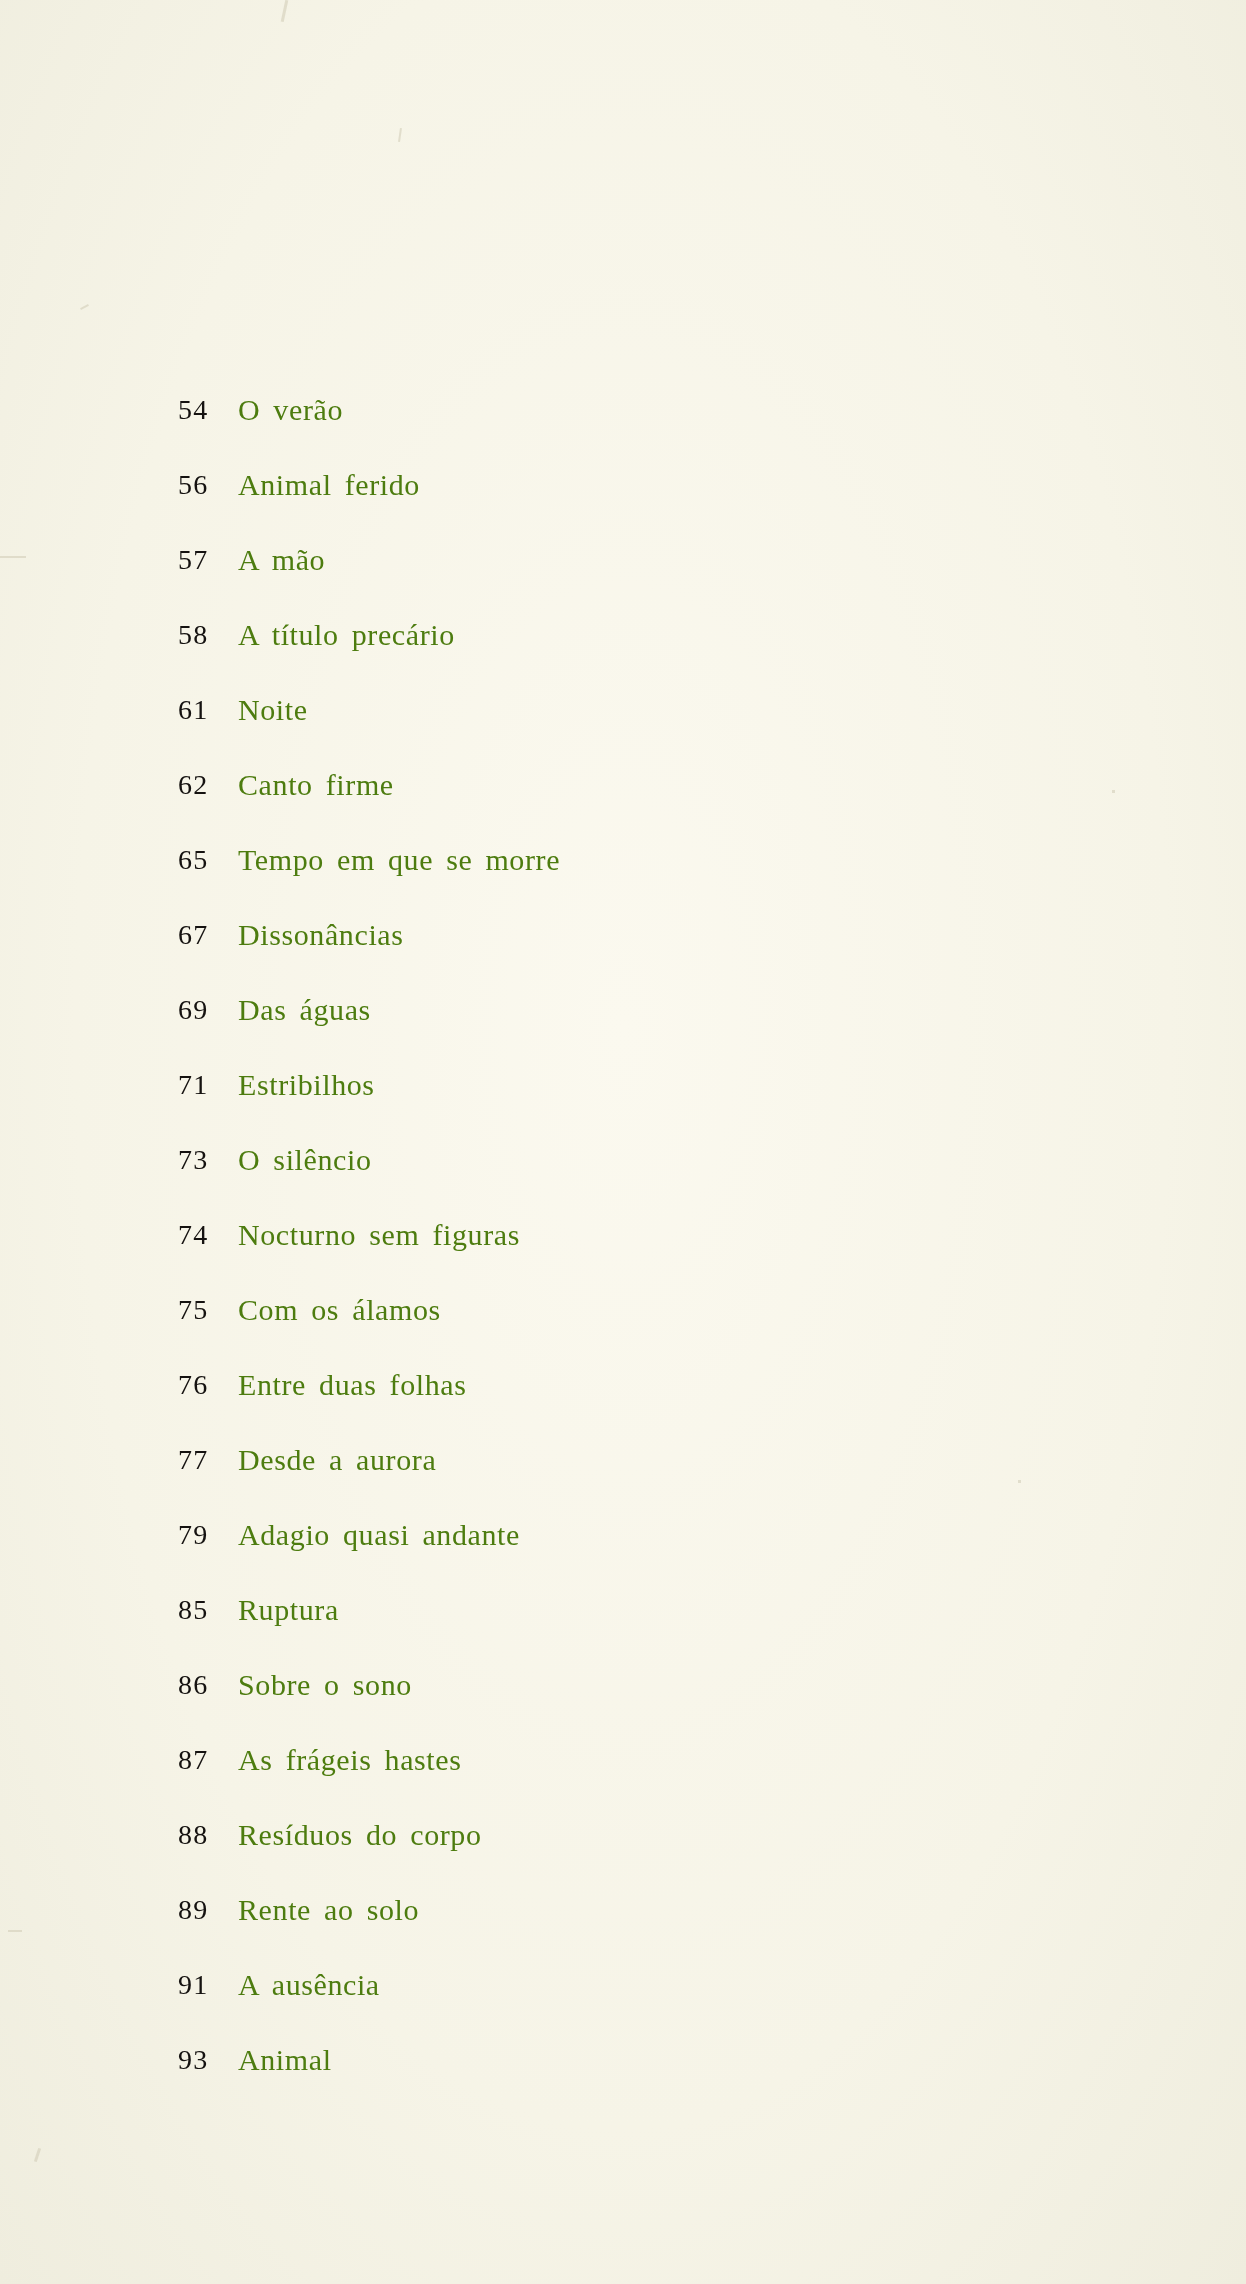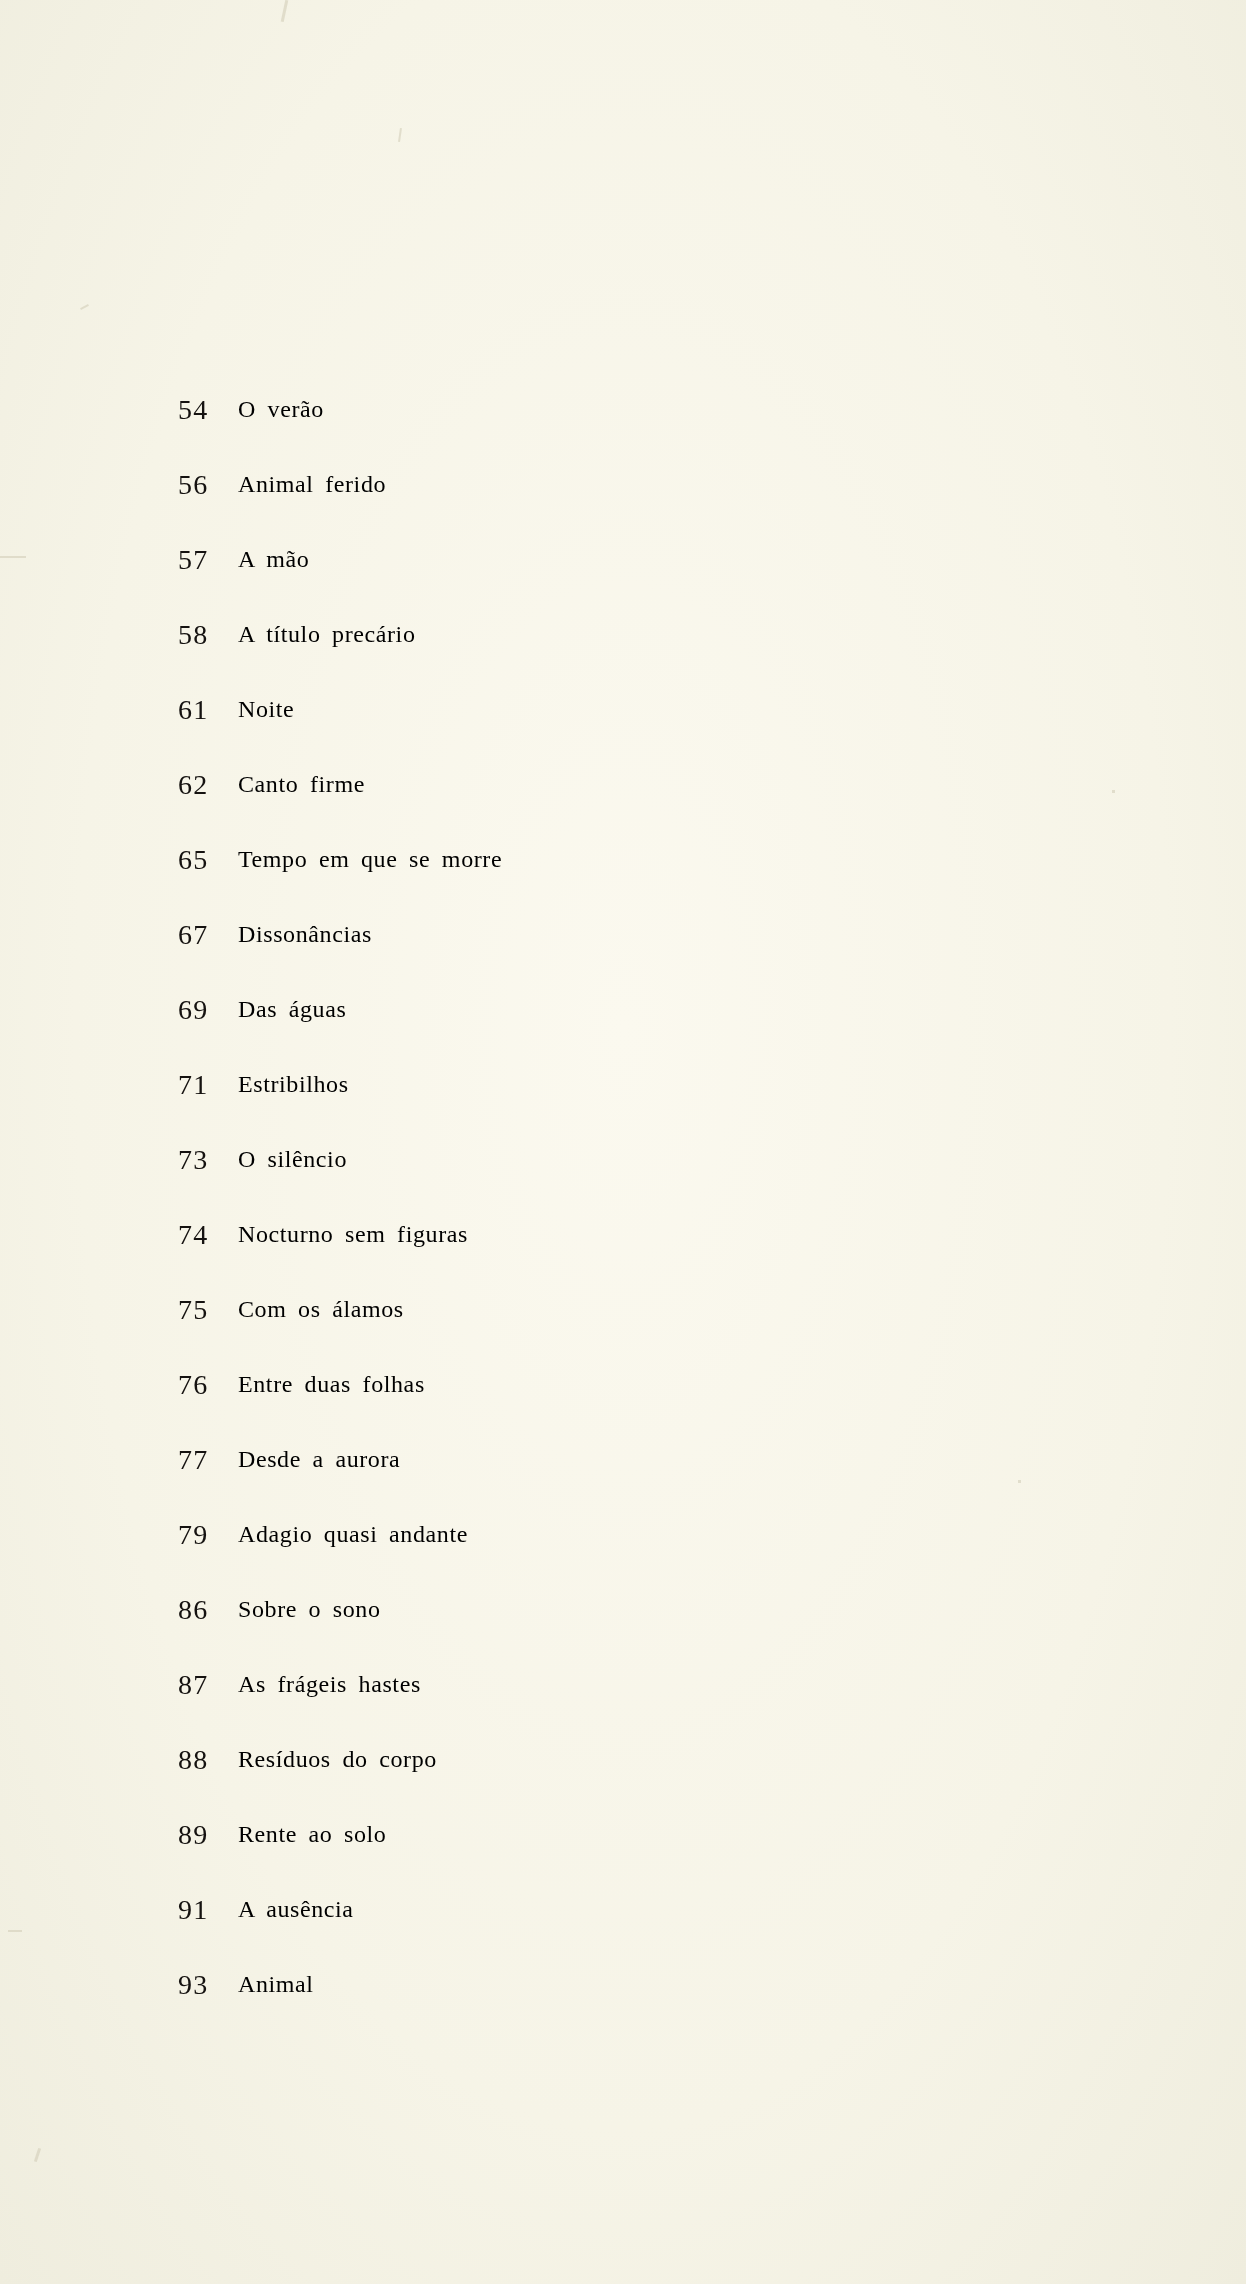--- a/index.html
+++ b/index.html
@@ -40,24 +40,24 @@
   }
   .toc-num {
     width: 60px;
     flex: 0 0 60px;
     font-size: 28px;
     letter-spacing: 1.2px;
     color: #151210;
     text-align: left;
   }
   .toc-title {
-    font-size: 24px;
+    font-size: 30px;
     letter-spacing: 0.6px;
     word-spacing: 5px;
-    color: #000000;
+    color: #4d7c0f;
   }
 </style>
 </head>
 <body>
 
 <div class="page"></div>
 
 <div class="speck" style="left:283px;top:0px;width:3px;height:22px;transform:rotate(12deg);"></div>
 <div class="speck" style="left:399px;top:128px;width:2px;height:14px;transform:rotate(8deg);"></div>
 <div class="speck" style="left:80px;top:306px;width:9px;height:2px;transform:rotate(-28deg);"></div>
@@ -143,20 +143,24 @@
     <span class="toc-num">77</span>
     <span class="toc-title">Desde a aurora</span>
   </div>
 
   <div class="toc-entry">
     <span class="toc-num">79</span>
     <span class="toc-title">Adagio quasi andante</span>
   </div>
 
 
+  <div class="toc-entry">
+    <span class="toc-num">85</span>
+    <span class="toc-title">Ruptura</span>
+  </div>
 
   <div class="toc-entry">
     <span class="toc-num">86</span>
     <span class="toc-title">Sobre o sono</span>
   </div>
 
   <div class="toc-entry">
     <span class="toc-num">87</span>
     <span class="toc-title">As frágeis hastes</span>
   </div>

